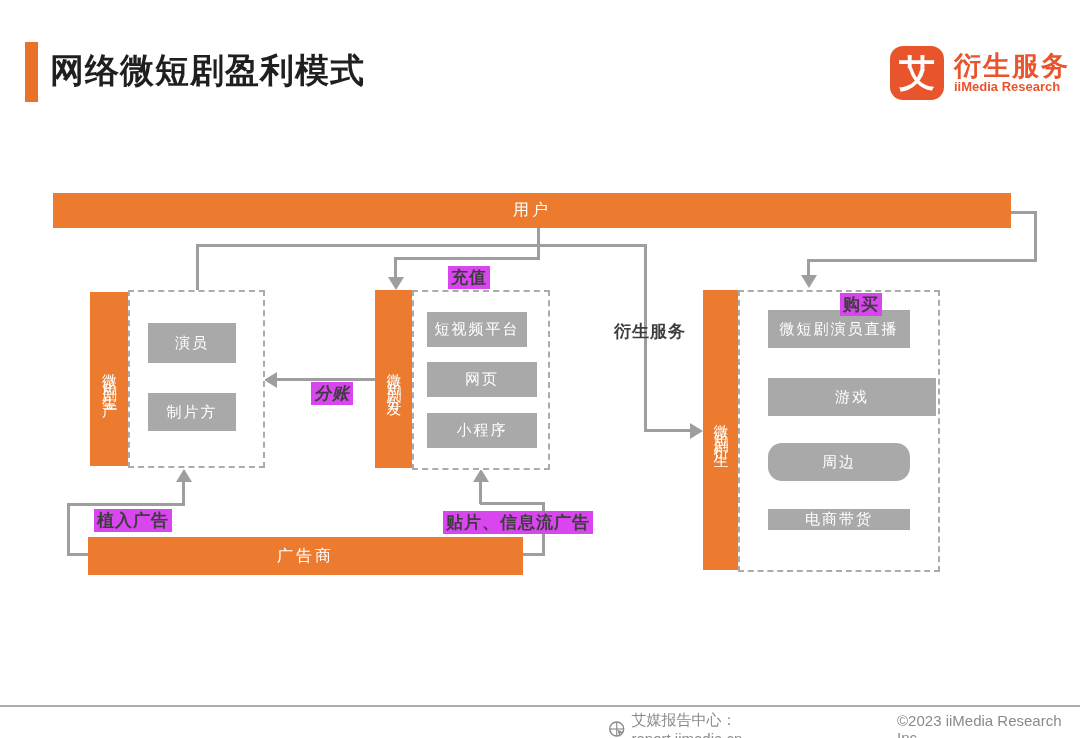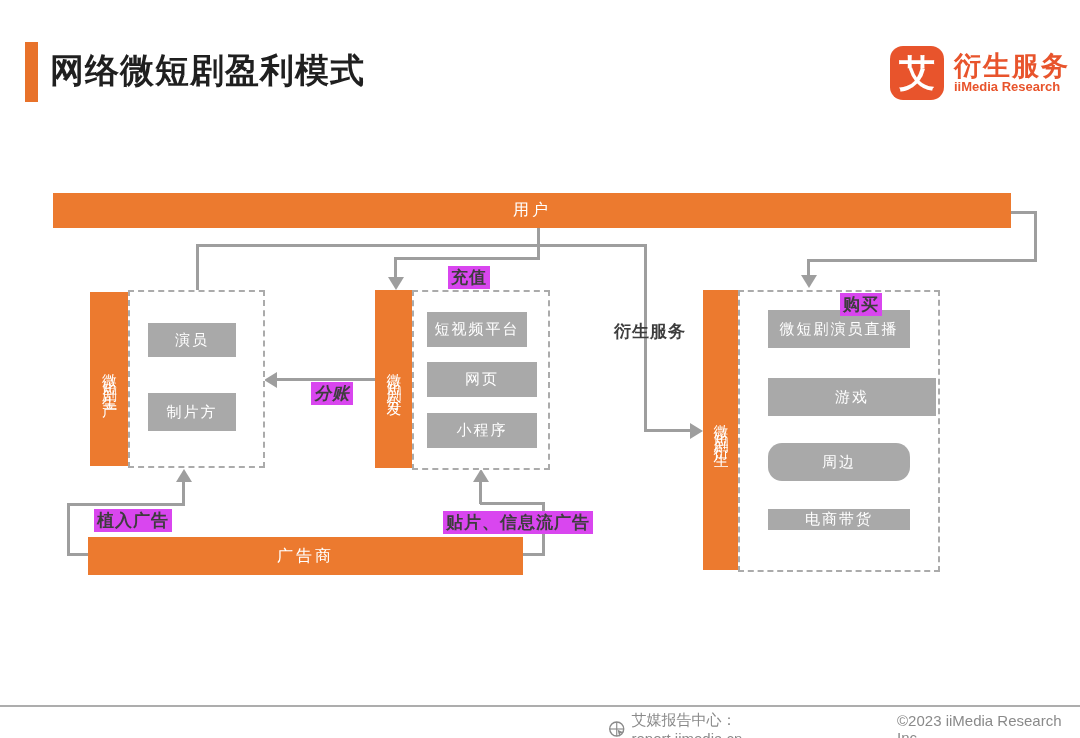--- a/index.html
+++ b/index.html
@@ -80,21 +80,21 @@
   <div class="vline" style="left:182px;top:481px;width:3px;height:24px;"></div>
   <div class="arr arr-up" style="left:176px;top:469px;"></div>
   <div class="hline" style="left:523px;top:553px;width:22px;height:3px;"></div>
   <div class="vline" style="left:542px;top:502px;width:3px;height:54px;"></div>
   <div class="hline" style="left:480px;top:502px;width:65px;height:3px;"></div>
   <div class="vline" style="left:479px;top:481px;width:3px;height:23px;"></div>
   <div class="arr arr-up" style="left:473px;top:469px;"></div>
 
   <div class="dashed-box" style="left:128px;top:290px;width:137px;height:178px;"></div>
   <div class="obar vbar" style="left:90px;top:292px;width:38px;height:174px;">微短剧生产</div>
-  <div class="gbox" style="left:148px;top:323px;width:88px;height:34px;">演员</div>
+  <div class="gbox" style="left:148px;top:323px;width:88px;height:40px;">演员</div>
   <div class="gbox" style="left:148px;top:393px;width:88px;height:38px;">制片方</div>
 
   <div class="dashed-box" style="left:412px;top:290px;width:138px;height:180px;"></div>
   <div class="obar vbar" style="left:375px;top:290px;width:37px;height:178px;">微短剧分发</div>
   <div class="gbox" style="left:427px;top:312px;width:100px;height:35px;">短视频平台</div>
   <div class="gbox" style="left:427px;top:362px;width:110px;height:35px;">网页</div>
   <div class="gbox" style="left:427px;top:413px;width:110px;height:35px;">小程序</div>
 
   <div class="dashed-box" style="left:738px;top:290px;width:202px;height:282px;"></div>
   <div class="obar vbar" style="left:703px;top:290px;width:35px;height:280px;">微短剧衍生</div>

